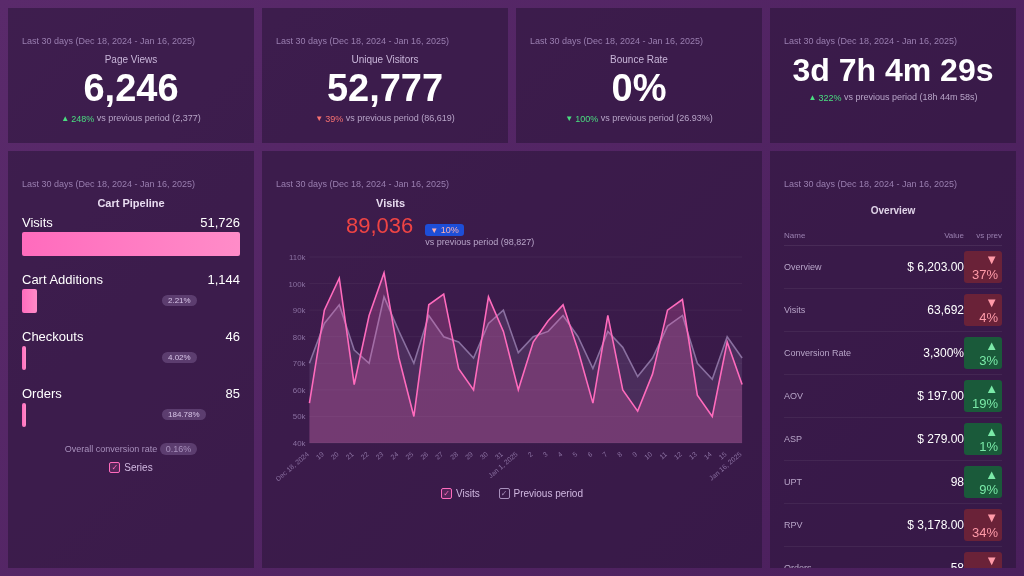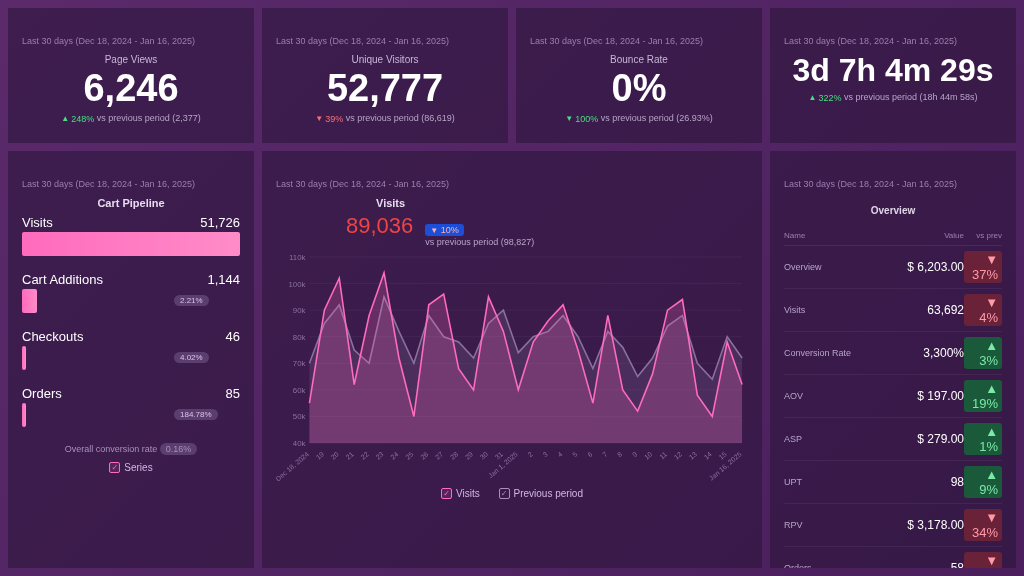--- a/index.html
+++ b/index.html
@@ -62,21 +62,21 @@
 .tri { font-size: 8px; }
 .funnel-card { grid-column: 1; grid-row: 2; }
 .chart-card { grid-column: 2 / span 2; grid-row: 2; }
 .overview-card { grid-column: 4; grid-row: 2; }
 .funnel-title { text-align: center; font-size: 11px; font-weight: 700; color: #e8dcf0; margin-bottom: 6px; }
 .funnel-row { display: flex; justify-content: space-between; font-size: 13px; color: #fff; margin-bottom: 2px; }
 .funnel-bar-wrap { position: relative; height: 28px; margin-bottom: 12px; }
 .funnel-bar { height: 24px; background: linear-gradient(90deg, #ff6bbd 0%, #ff8cc8 100%); border-radius: 2px; }
 .funnel-pct {
   position: absolute;
-  left: 152px;
+  left: 140px;
   top: 6px;
   background: rgba(100,70,120,0.8);
   color: #d8c5e8;
   font-size: 8px;
   padding: 1px 6px;
   border-radius: 8px;
 }
 .funnel-footer { font-size: 9px; text-align: center; color: #a890bc; margin-top: 10px; }
 .pill { background: rgba(100,70,120,0.8); padding: 1px 6px; border-radius: 8px; display: inline-block; }
 .legend { text-align: center; font-size: 10px; margin-top: 6px; color: #d0b8e0; }

